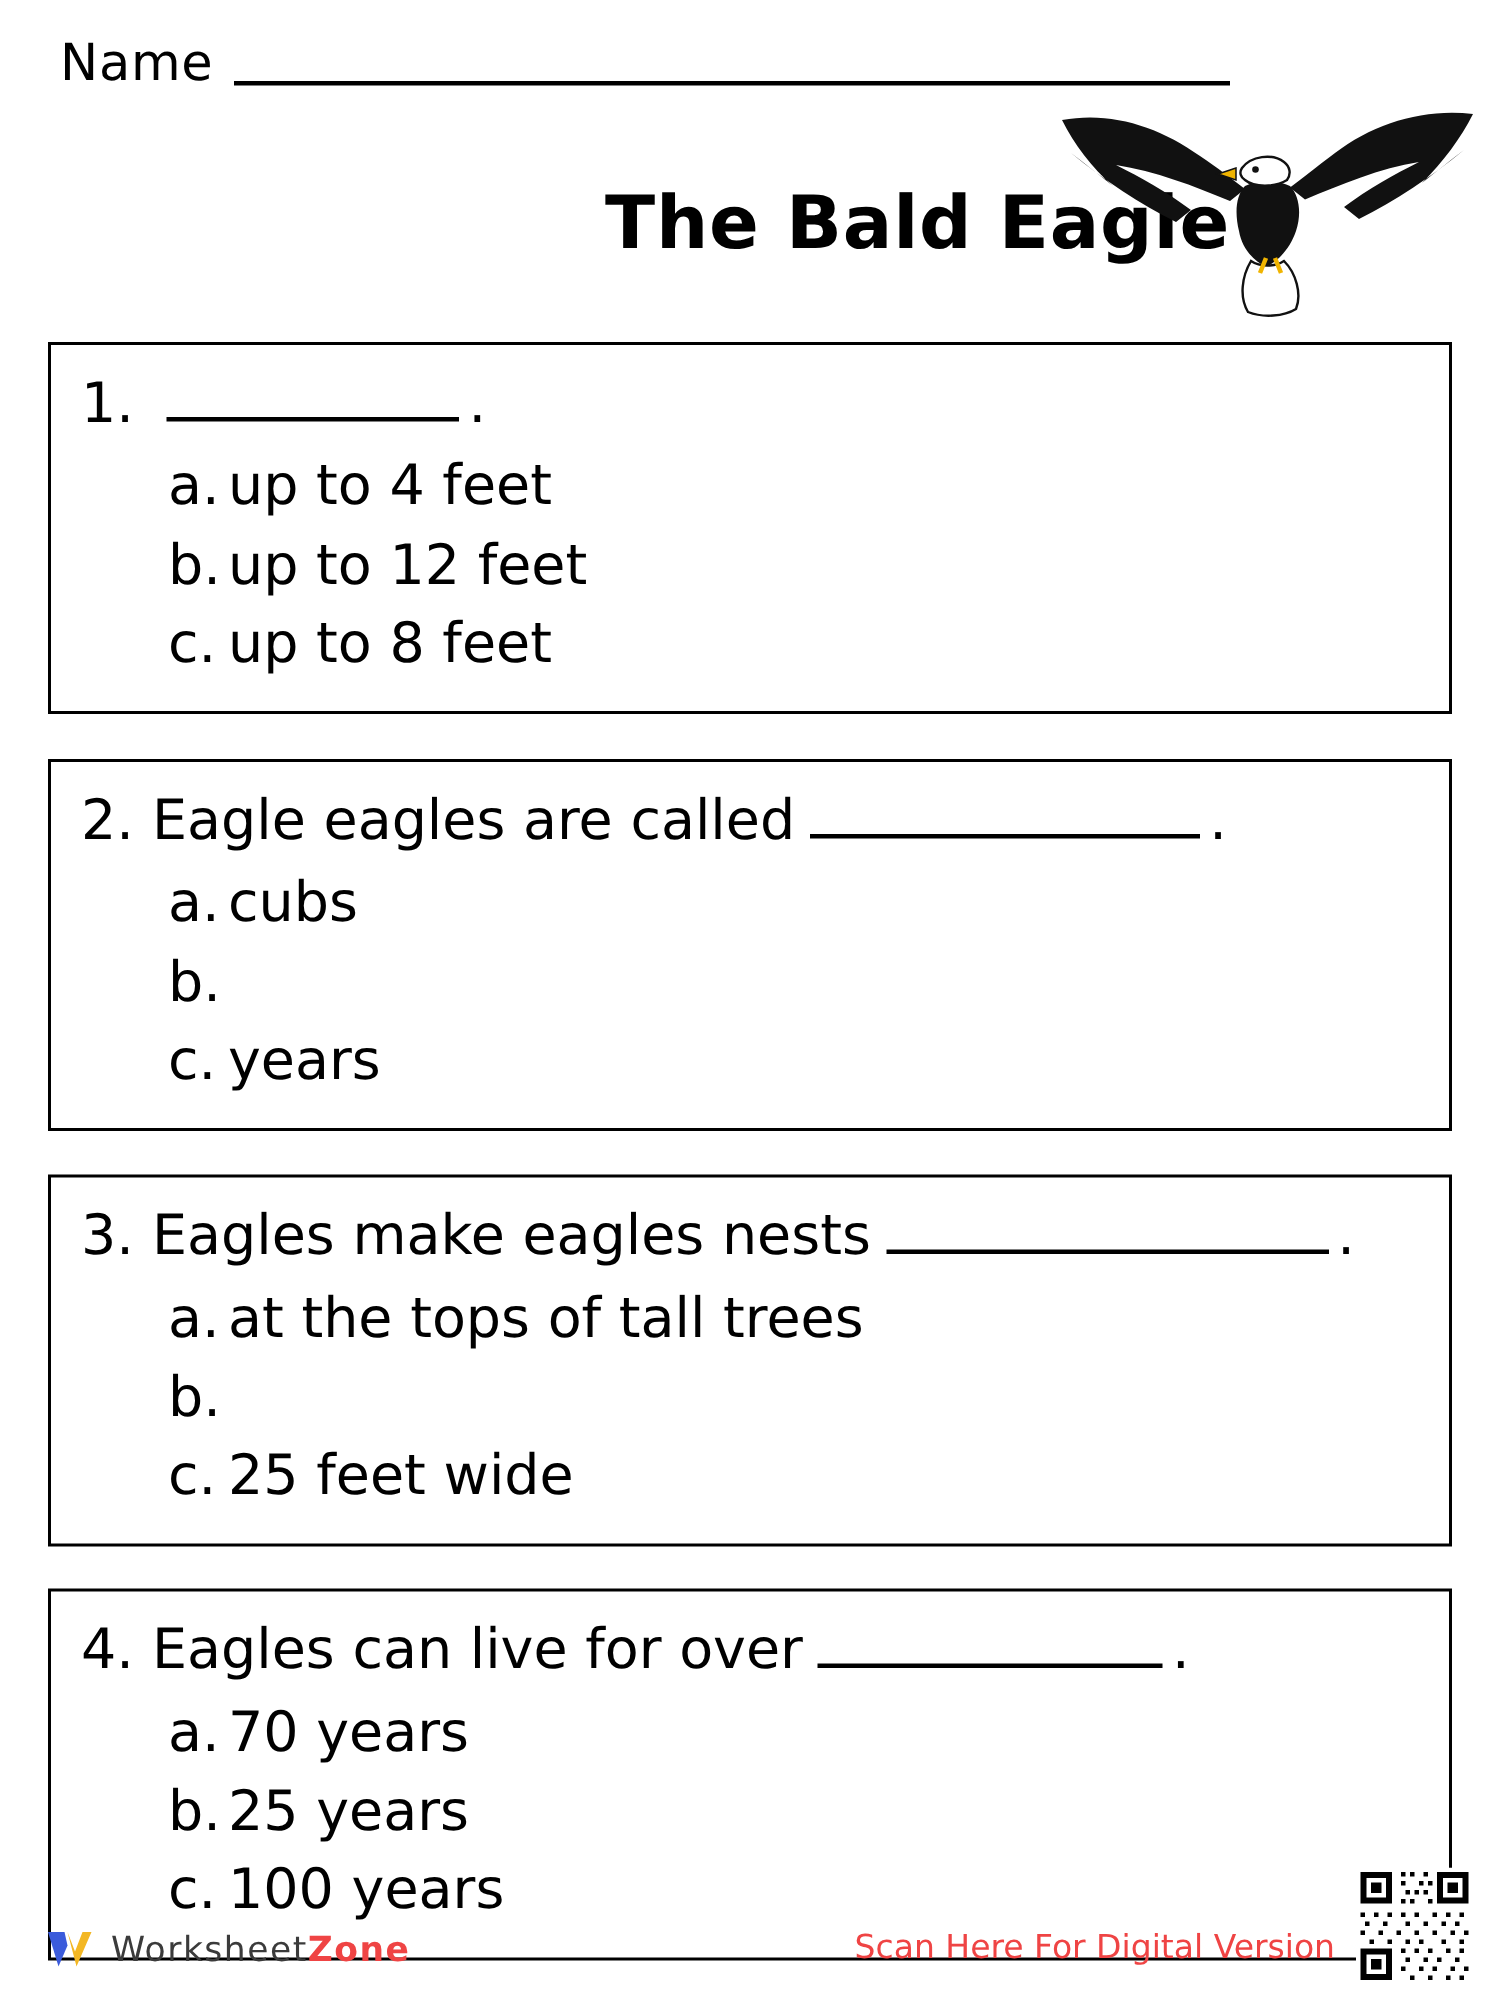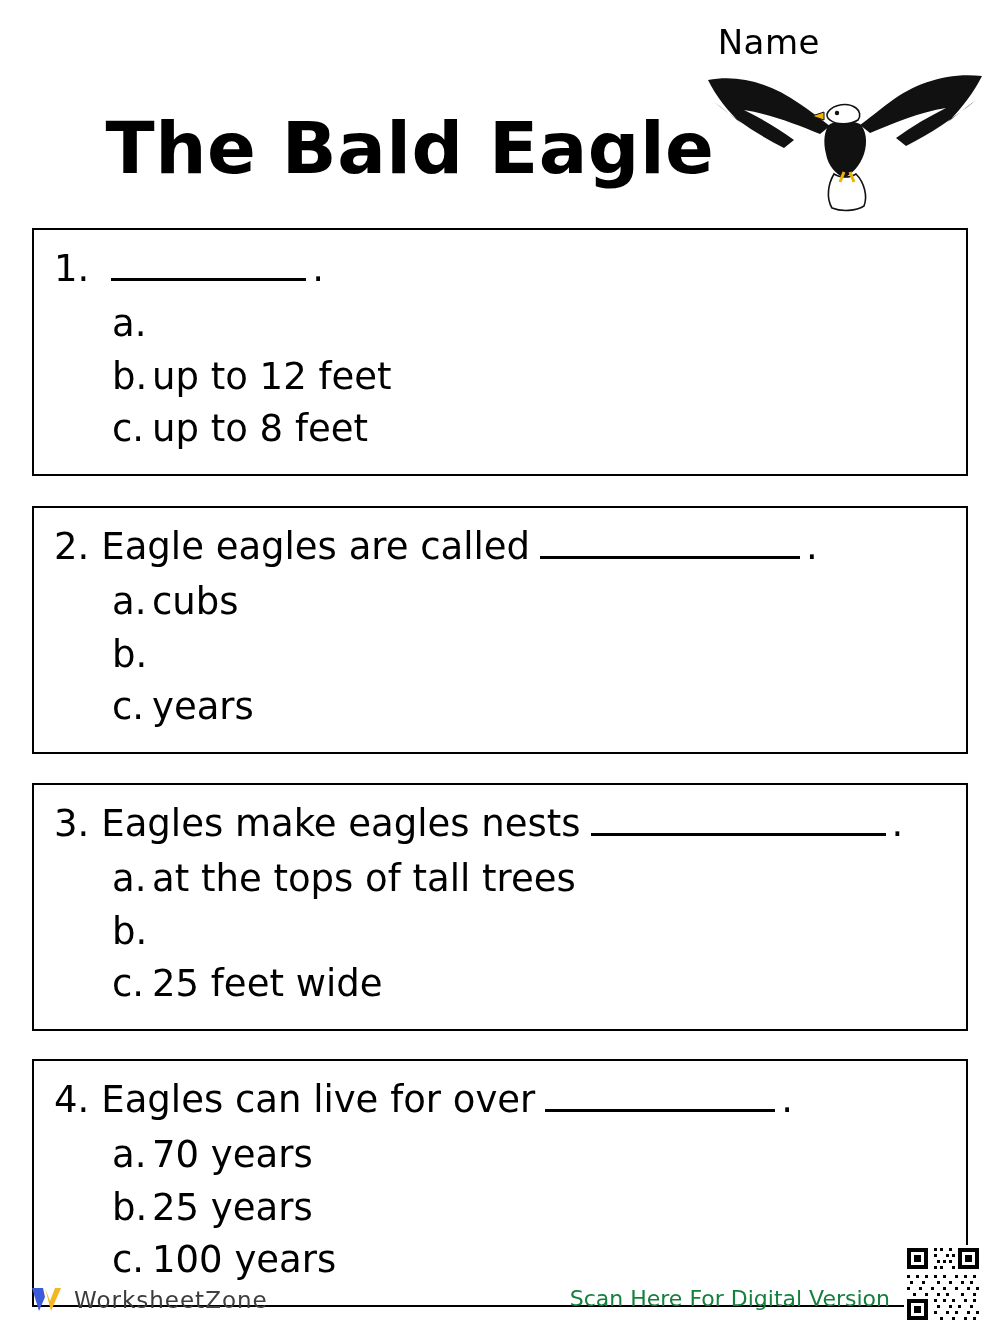--- a/index.html
+++ b/index.html
@@ -24,43 +24,42 @@
     padding: 0;
   }
 
   
   .name-row {
     position: absolute;
     top: 22px;
     left: 40px;
     width: 780px;
     display: flex;
-    align-items: flex-end;
-    flex-direction: column;
+    align-items: center;
   }
   .name-label {
     font-size: 34px;
     letter-spacing: 0.5px;
     white-space: nowrap;
   }
   .name-rule {
     flex: 1;
     margin-left: 14px;
     border-bottom: 3px solid #000;
     height: 26px;
   }
 
   
   .title {
     position: absolute;
-    top: 106px;
+    top: 120px;
     left: 0;
     width: 820px;
-    text-align: center;
-    font-size: 72px;
+    text-align: right;
+    font-size: 49px;
     font-weight: 800;
     letter-spacing: 0.5px;
   }
 
   
   .eagle {
     position: absolute;
     top: 62px;
     left: 700px;
     width: 290px;
@@ -132,31 +131,31 @@
     width: 34px;
     height: 30px;
     margin-right: 10px;
   }
   .brand-text {
     font-size: 23px;
     letter-spacing: 1px;
     color: #3b3b3b;
   }
   .brand-text .zone {
-    font-weight: 400;
-    color: #404040;
+    font-weight: 700;
+    color: #ef4444;
     text-align: center;
   }
 
   .footer-scan {
     position: absolute;
     right: 110px;
     bottom: 26px;
     font-size: 22px;
-    color: #15803d;
+    color: #ef4444;
   }
 
   .qr {
     position: absolute;
     right: 18px;
     bottom: 14px;
     width: 78px;
     height: 78px;
   }
 </style>
@@ -195,20 +194,21 @@
 
   <div class="qbox q1">
     <div class="qline">
       <span class="qnum">1.</span>
       <span class="blank blank-sm"></span>
       <span class="period">.</span>
     </div>
     <div class="choices">
       <div class="choice">
         <span class="choice-letter">a.</span>
+        <span>up to 4 feet</span>
       </div>
       <div class="choice">
         <span class="choice-letter">b.</span>
         <span>up to 12 feet</span>
       </div>
       <div class="choice">
         <span class="choice-letter">c.</span>
         <span>up to 8 feet</span>
       </div>
     </div>

